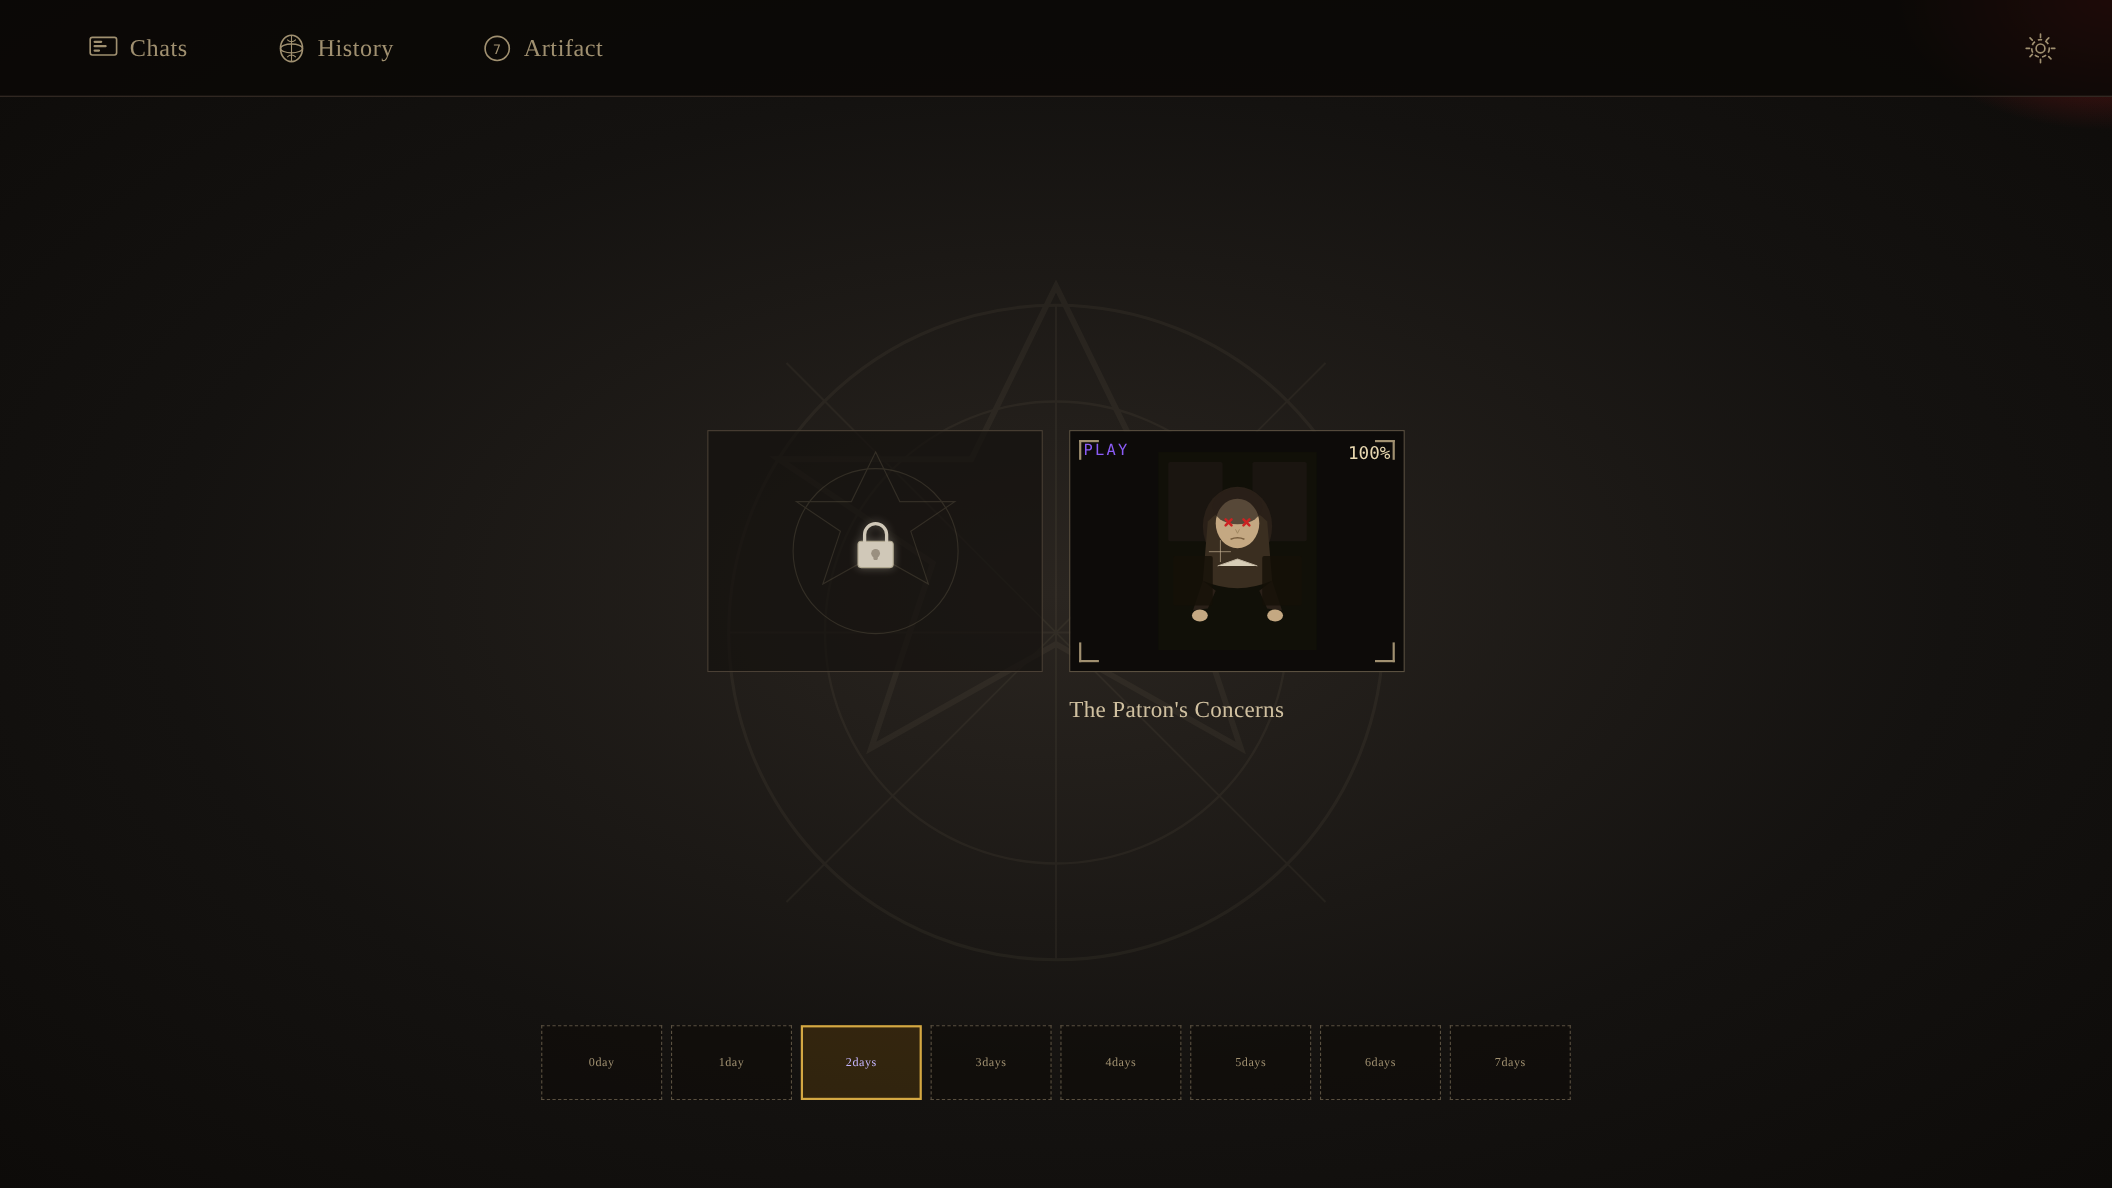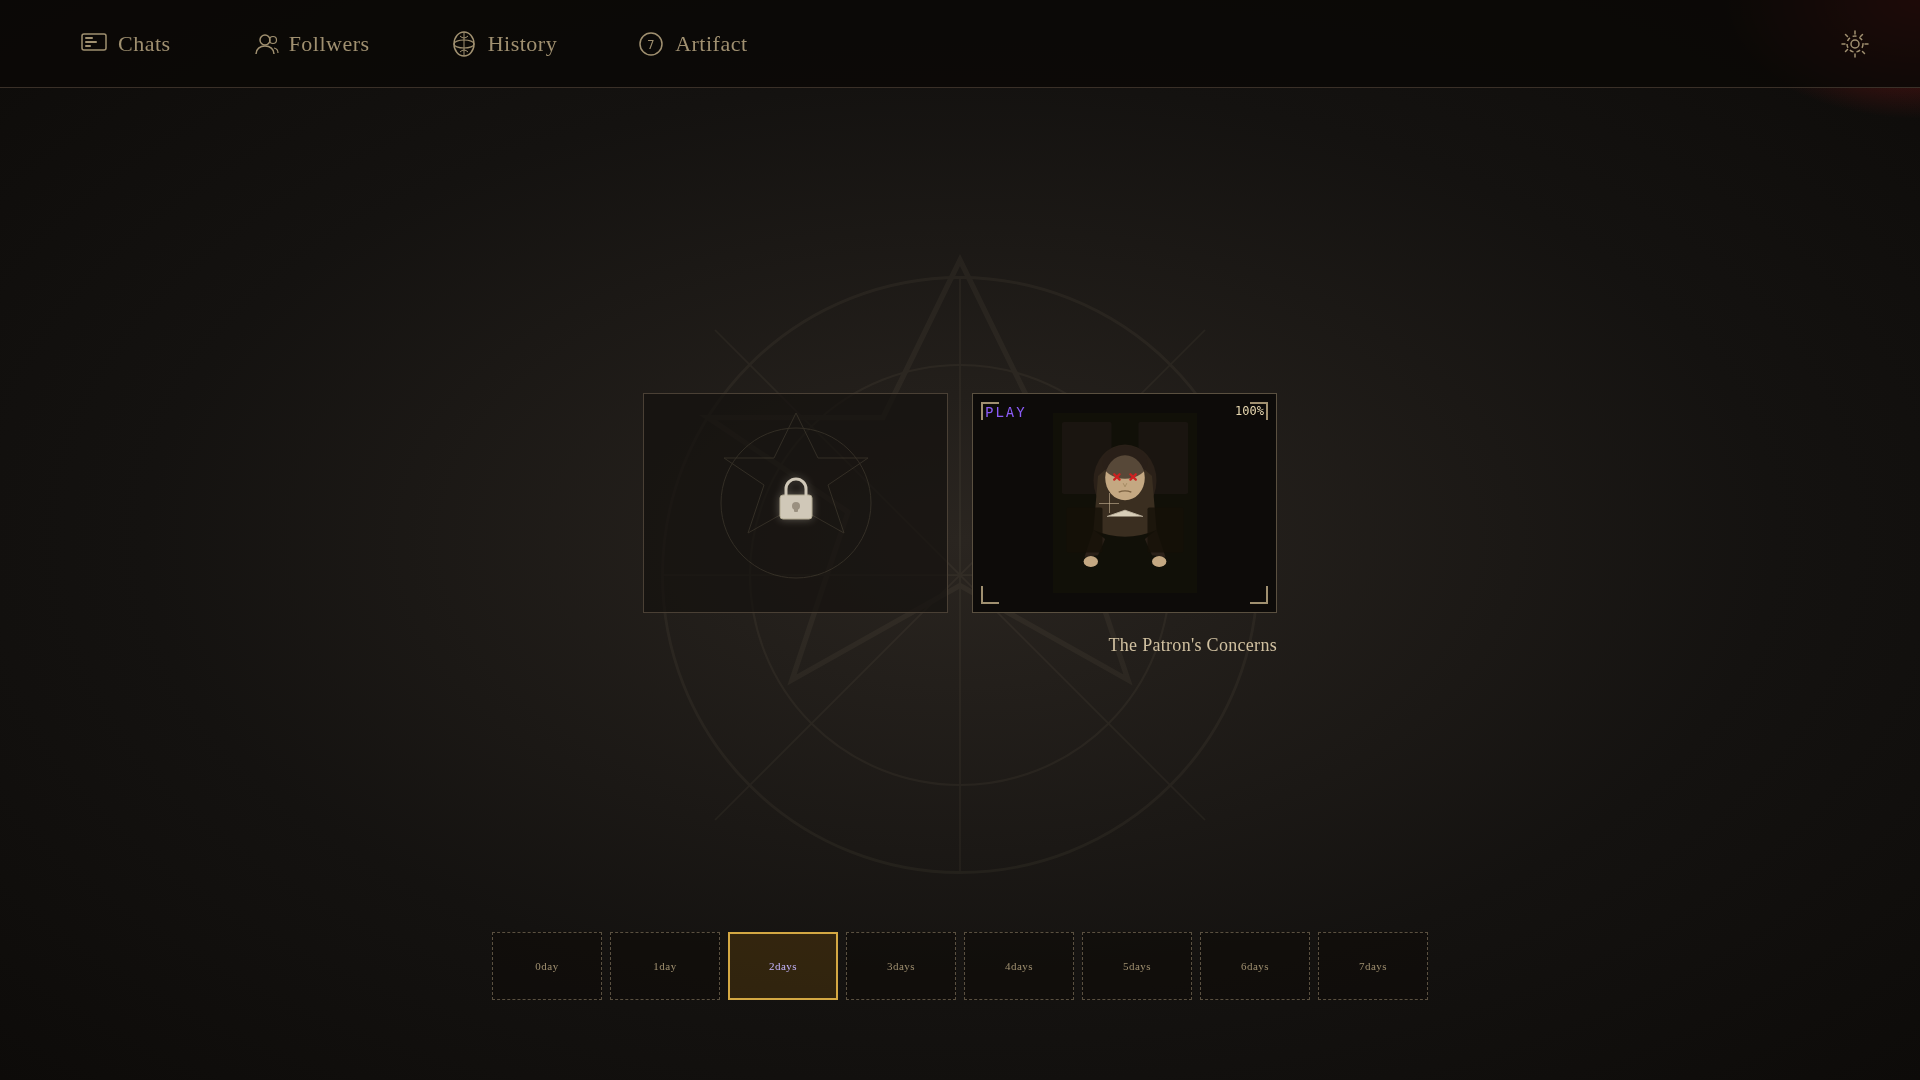--- a/index.html
+++ b/index.html
@@ -196,21 +196,21 @@
       bottom: 8px; right: 8px;
       border-bottom: 2px solid #a09070;
       border-right: 2px solid #a09070;
     }
 
     .play-percent {
       position: absolute;
       top: 10px;
       right: 12px;
       color: #e8d8b0;
-      font-size: 12px;
+      font-size: 16px;
       font-family: monospace;
       z-index: 3;
     }
 
     
     .character-area {
       width: 100%;
       height: 100%;
       display: flex;
       align-items: center;
@@ -242,23 +242,23 @@
     .crosshair::before {
       width: 1px; height: 20px;
       left: 50%; top: 0;
     }
     .crosshair::after {
       width: 20px; height: 1px;
       top: 50%; left: 0;
     }
 
     .card-title {
-      text-align: right;
+      text-align: left;
       color: #d0c0a0;
-      font-size: 18px;
+      font-size: 21px;
       margin-top: 22px;
       letter-spacing: 0.3px;
     }
 
     
     .day-selector {
       display: flex;
       gap: 8px;
       align-items: center;
       position: absolute;
@@ -316,31 +316,20 @@
       <svg width="28" height="28" viewBox="0 0 28 28" fill="none">
         <rect x="2" y="4" width="24" height="16" rx="2" stroke="#a09070" stroke-width="1.5" fill="none"></rect>
         <rect x="5" y="7" width="8" height="2" rx="1" fill="#a09070"></rect>
         <rect x="5" y="11" width="12" height="2" rx="1" fill="#a09070"></rect>
         <rect x="5" y="15" width="6" height="2" rx="1" fill="#a09070"></rect>
       </svg>
     </span>
     <span>Chats</span>
   </div>
 
-  <div class="nav-item">
-    <span class="nav-icon">
-      <svg width="28" height="28" viewBox="0 0 28 28" fill="none">
-        <circle cx="14" cy="10" r="5" stroke="#a09070" stroke-width="1.5" fill="none"></circle>
-        <path d="M5 24c0-5 4-8 9-8s9 3 9 8" stroke="#a09070" stroke-width="1.5" fill="none"></path>
-        <circle cx="22" cy="10" r="3.5" stroke="#a09070" stroke-width="1.2" fill="none"></circle>
-        <path d="M23 18c2.5 0.5 4 2 4 5" stroke="#a09070" stroke-width="1.2" fill="none"></path>
-      </svg>
-    </span>
-    <span>Follwers</span>
-  </div>
 
   <div class="nav-item">
     <span class="nav-icon">
       <svg width="28" height="28" viewBox="0 0 28 28" fill="none">
         <ellipse cx="14" cy="14" rx="10" ry="12" stroke="#a09070" stroke-width="1.5" fill="none"></ellipse>
         <ellipse cx="14" cy="14" rx="10" ry="4" stroke="#a09070" stroke-width="1.2" fill="none"></ellipse>
         <line x1="14" y1="2" x2="14" y2="26" stroke="#a09070" stroke-width="1"></line>
         <path d="M10 6 Q14 10 18 6" stroke="#a09070" stroke-width="1" fill="none"></path>
         <path d="M10 22 Q14 18 18 22" stroke="#a09070" stroke-width="1" fill="none"></path>
       </svg>

